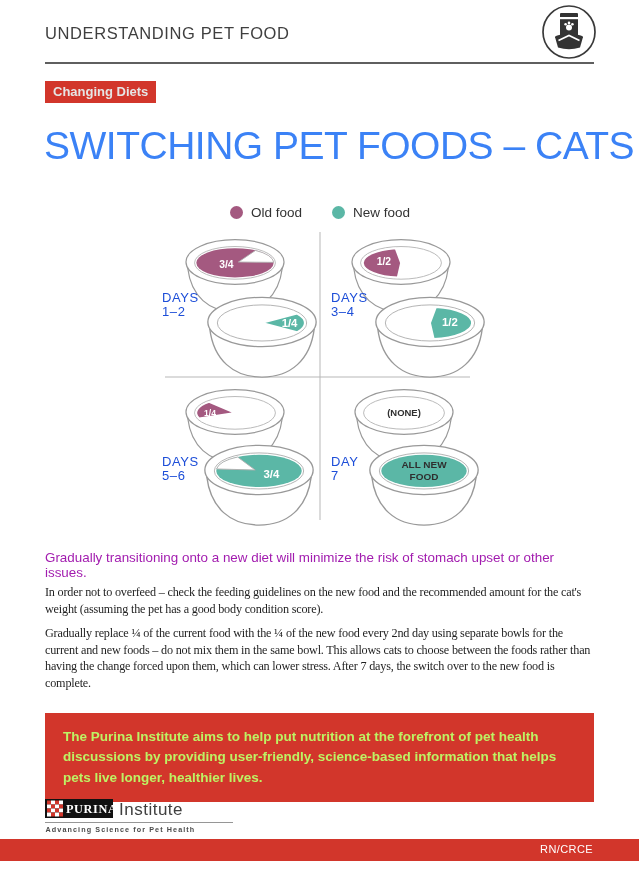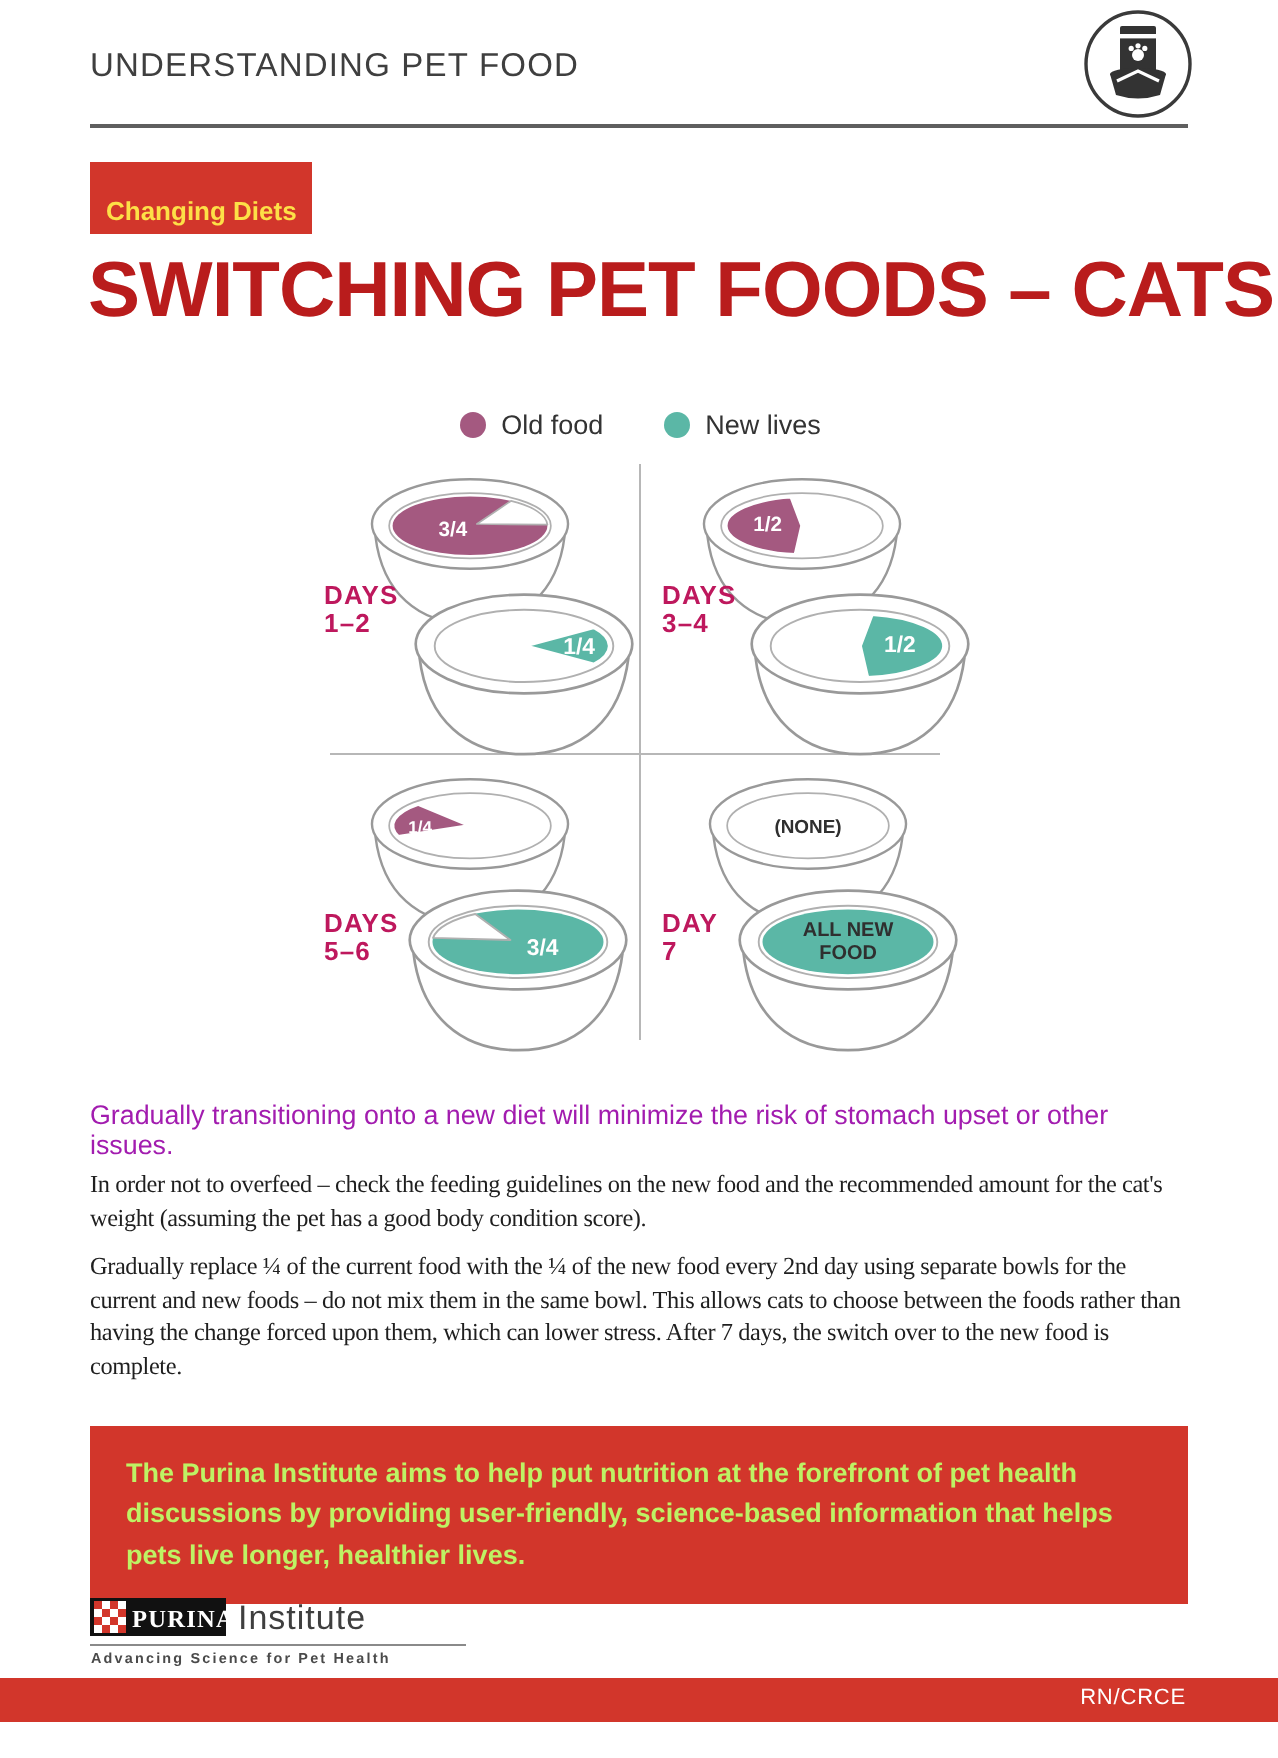--- a/index.html
+++ b/index.html
@@ -4,35 +4,35 @@
 <style>
   html,body{margin:0;padding:0;background:#fff;}
   .page{position:relative;width:639px;height:861px;background:#ffffff;
         font-family:"Liberation Sans",sans-serif;overflow:hidden;}
 
   .header-title{position:absolute;left:45px;top:24px;font-size:16.5px;
         letter-spacing:.6px;color:#3f3f3f;}
   .header-icon{position:absolute;left:540px;top:3px;}
   .header-rule{position:absolute;left:45px;right:45px;top:62px;height:1.5px;background:#5f5f5f;}
 
-  .badge{position:absolute;left:45px;top:81px;background:#d2362b;color:#fde047;
-        font-size:13px;font-weight:700;padding:17px 8px 4px;}
-
-  .page-title{position:absolute;left:44px;top:127px;font-size:39px;font-weight:700;
-        color:#b91c1c;letter-spacing:-0.5px;line-height:38px;white-space:nowrap;}
+  .badge{position:absolute;left:45px;top:81px;background:#d2362b;color:#e5e5e5;
+        font-size:13px;font-weight:700;padding:3px 8px 4px;}
+
+  .page-title{position:absolute;left:44px;top:127px;font-size:39px;font-weight:400;
+        color:#3b82f6;letter-spacing:-0.5px;line-height:38px;white-space:nowrap;}
 
   .legend{position:absolute;left:150px;top:205px;width:340px;display:flex;
         justify-content:center;gap:30px;align-items:center;}
   .legend-item{display:flex;align-items:center;gap:8px;font-size:13.5px;color:#333;}
   .dot{width:13px;height:13px;border-radius:50%;display:inline-block;}
   .dot-old{background:#a45980;}
   .dot-new{background:#5bb7a6;}
 
   .diagram{position:absolute;left:140px;top:222px;}
-  .day-label{position:absolute;font-size:13px;font-weight:700;color:#be185d;
+  .day-label{position:absolute;font-size:13px;font-weight:400;color:#1d4ed8;
         letter-spacing:.6px;line-height:14px;}
 
   .lead{position:absolute;left:45px;right:43px;top:550px;font-size:13.4px;color:#a21caf;}
 
   .body-text{position:absolute;left:45px;right:43px;top:584px;
         font-family:"Liberation Serif",serif;font-size:12.2px;letter-spacing:-0.2px;
         line-height:16.5px;color:#1f1f1f;}
   .body-text p{margin:0 0 8px 0;}
 
   .callout{position:absolute;left:45px;right:45px;top:713px;background:#d2362b;}
@@ -68,21 +68,21 @@
 
   <div class="page-title">SWITCHING PET FOODS – CATS</div>
 
   <div class="legend">
     <div class="legend-item">
       <span class="dot dot-old"></span>
       <span>Old food</span>
     </div>
     <div class="legend-item">
       <span class="dot dot-new"></span>
-      <span>New lives</span>
+      <span>New food</span>
     </div>
   </div>
 
   <svg id="diagram-svg" class="diagram" width="360" height="305" viewBox="0 0 360 305">
       <line x1="180" y1="10" x2="180" y2="298" stroke="#b7b7b7" stroke-width="1"></line>
       <line x1="25" y1="155" x2="330" y2="155" stroke="#b7b7b7" stroke-width="1"></line>
       <g transform="translate(95,40) scale(0.86)">
         <path d="M -55 7 C -51 40 -30 58 0 58 C 30 58 51 40 55 7" fill="#fff" stroke="#999" stroke-width="1.4"></path>
         <ellipse cx="0" cy="0" rx="57" ry="26" fill="#fff" stroke="#999" stroke-width="1.4"></ellipse>
         <ellipse cx="0" cy="1" rx="47" ry="19" fill="#fff" stroke="#b0b0b0" stroke-width="1"></ellipse>

